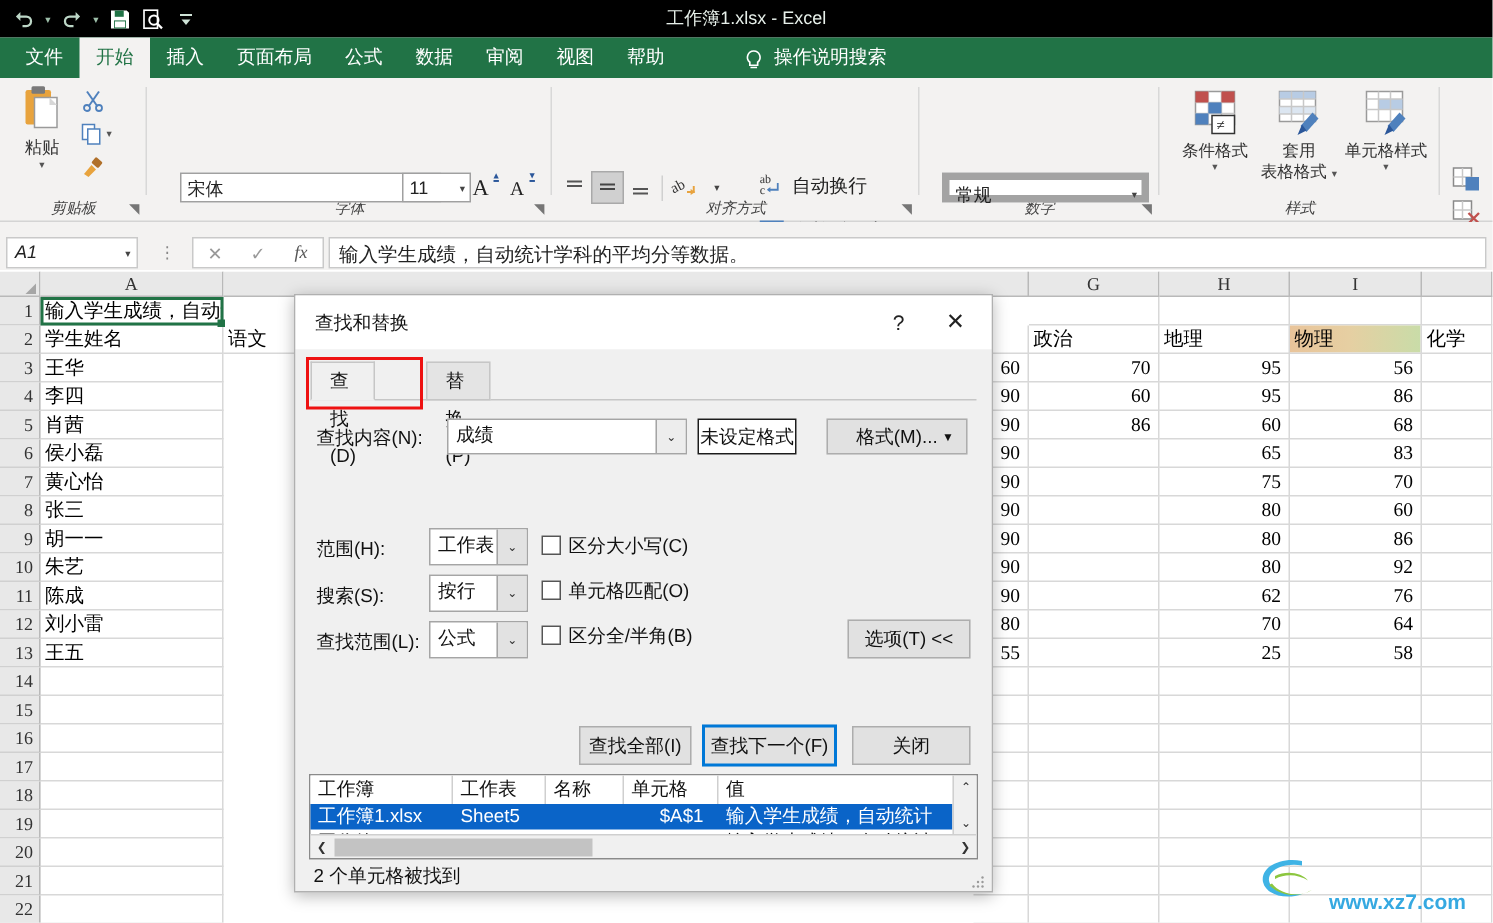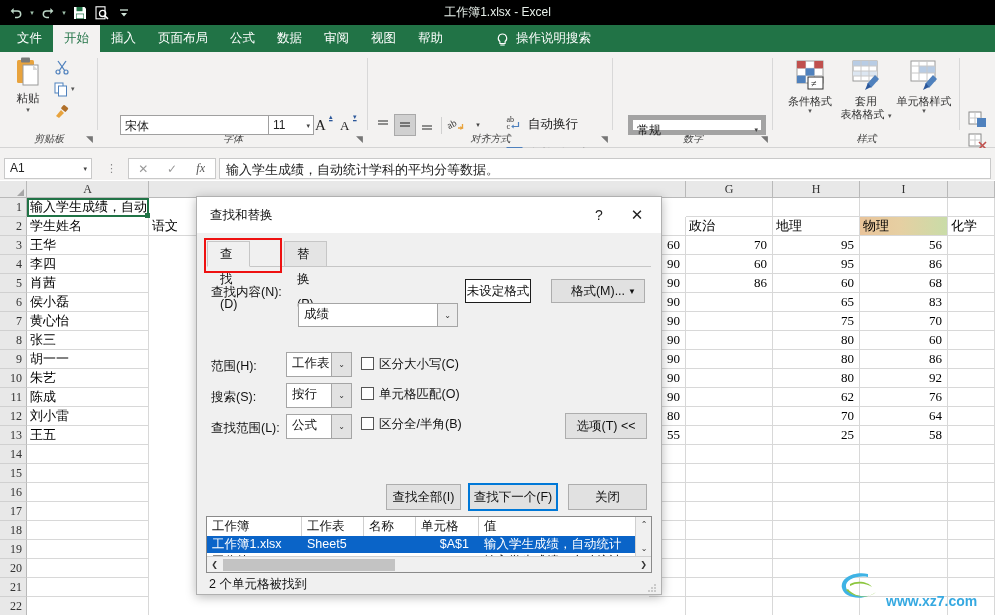--- a/index.html
+++ b/index.html
@@ -109,20 +109,21 @@
   .bigbtn { position:absolute; top:4px; text-align:center; width:56px; }
   .bigbtn .bico { height:38px; display:flex; align-items:flex-end; justify-content:center; }
   .bigbtn .blab { font-size:11px; color:#333; line-height:12px; margin-top:1px; }
 
   
   .fbar { position:absolute; left:0; top:148px; width:995px; height:32px; background:#f3f2f1; }
   .namebox {
     position:absolute; left:4px; top:158px; width:88px; height:21px;
     background:#fff; border:1px solid #c9c9c9; font-size:12px; color:#222;
     padding:2px 16px 0 5px;
+    font-style:italic;
   }
   .nb-caret { position:absolute; right:4px; top:6px; font-size:7px; color:#444; }
   .fb-dots { position:absolute; left:106px; top:162px; font-size:11px; color:#888; }
   .fb-btns { position:absolute; left:128px; top:158px; width:88px; height:21px;
              background:#fff; border:1px solid #c9c9c9; display:flex; align-items:center; }
   .fb-btn { flex:1; text-align:center; font-size:12px; color:#999; }
   .fb-btn.fx { color:#555; font-style:italic; font-family:"Liberation Serif", serif; }
   .fbinput {
     position:absolute; left:219px; top:158px; width:772px; height:21px;
     background:#fff; border:1px solid #c9c9c9; font-size:13px; color:#222;
@@ -869,21 +870,21 @@
 
   <div class="dlg-body">
     <div class="tab-underline"></div>
     <div class="tabrow">
       <div class="dtab active" style="left:0;">查找(D)</div>
       <div class="dtab" style="left:77px;">替换(P)</div>
     </div>
     <div class="redbox" style="left:7px; top:5px; width:78px; height:35px;"></div>
 
     <div class="lbl" style="left:14px; top:51px;">查找内容(N):</div>
-    <div class="inp" style="left:101px; top:46px; width:160px; height:24px;margin-top:24px;">
+    <div class="inp" style="left:101px; top:46px; width:160px; height:24px;">
       <span>成绩</span>
       <span class="combo-arrow" style="right:0;">⌄</span>
     </div>
     <div class="dbtn dark" style="left:268px; top:46px; width:66px; height:24px;">未设定格式</div>
     <div class="dbtn" style="left:354px; top:46px; width:94px; height:24px;">
       <span>格式(M)...</span>
       <span class="bcaret">▼</span>
     </div>
 
     <div class="lbl" style="left:14px; top:125px;">范围(H):</div>

